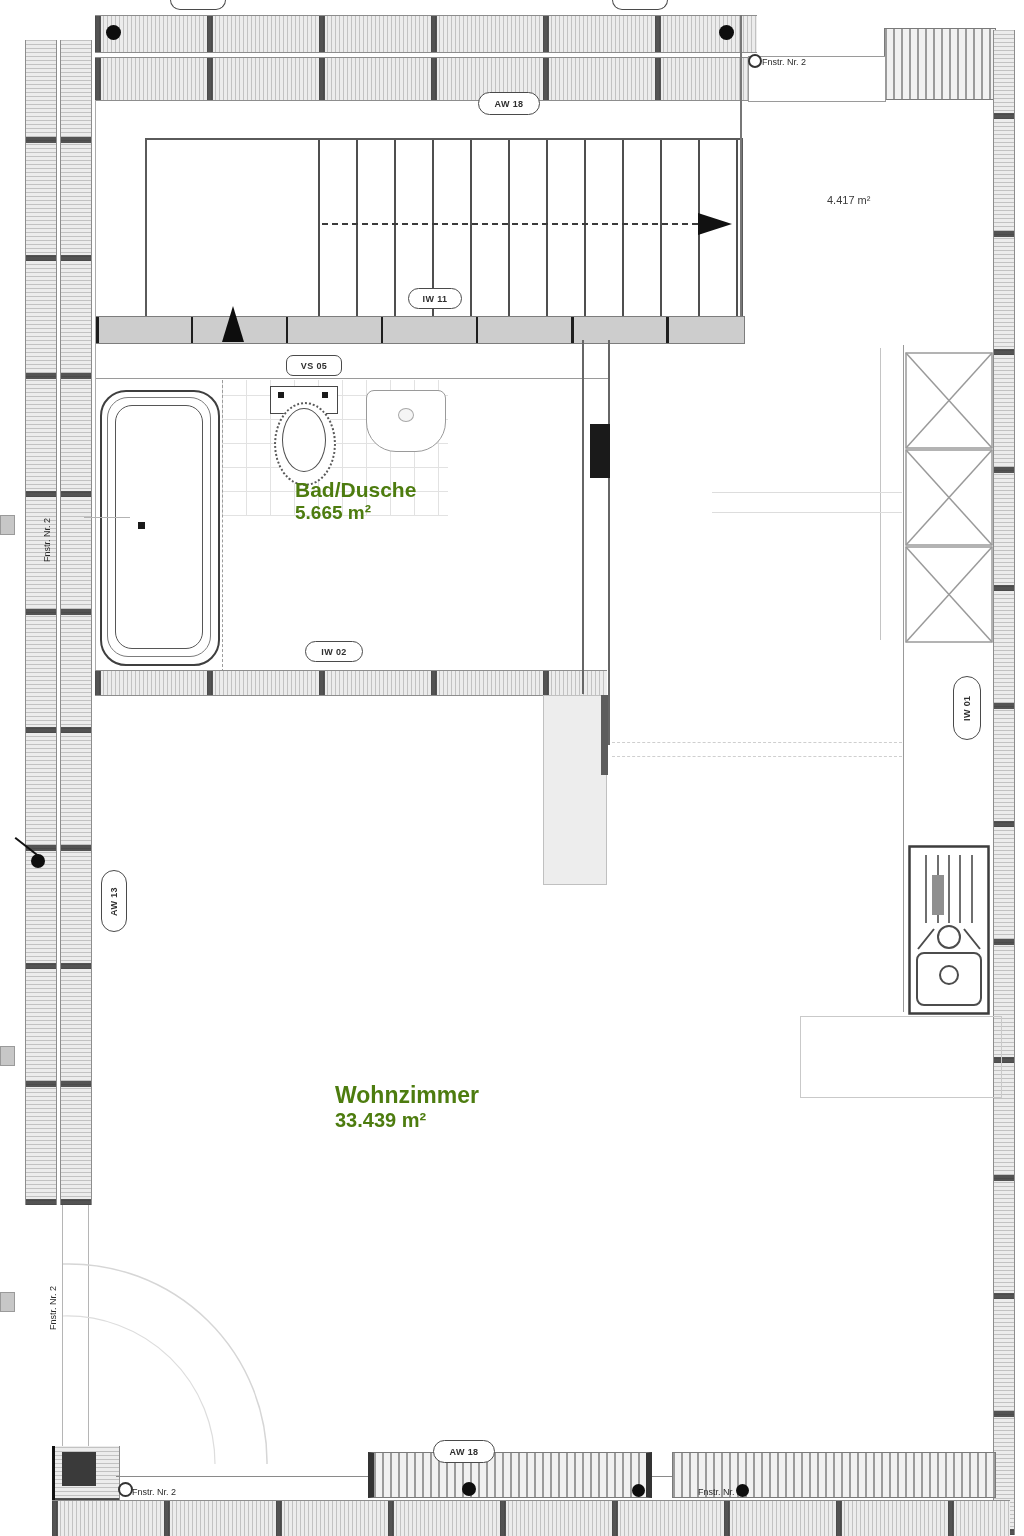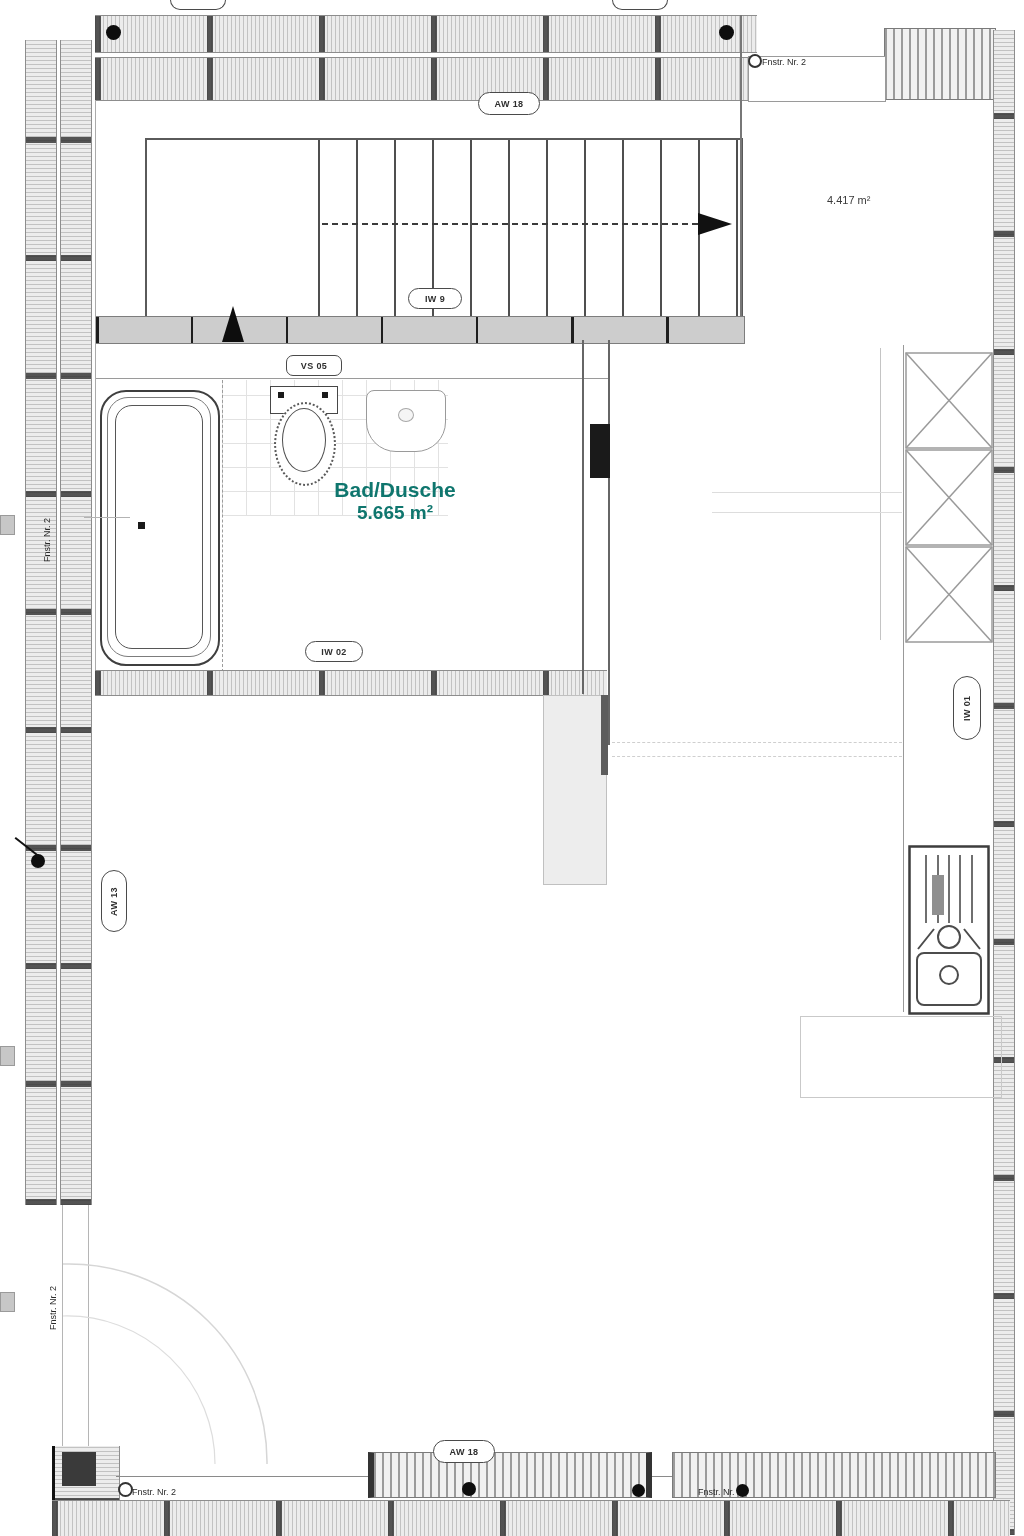--- a/index.html
+++ b/index.html
@@ -22,21 +22,21 @@
   .line-h{background:#999;height:1px;}
   .line-v{background:#999;width:1px;}
   .dash-h{border-top:2px dashed #3b3b3b;height:0;}
   .dash-thin{border-top:1px dashed #cfcfcf;height:0;}
   .tag{border:1.5px solid #4a4a4a;border-radius:999px;background:#fff;color:#2e2e2e;
       font-size:9px;font-weight:700;letter-spacing:.4px;display:flex;align-items:center;
       justify-content:center;z-index:6;}
   .tag-vert{writing-mode:vertical-rl;transform:rotate(180deg);}
   .half-oval{border:1.5px solid #4a4a4a;border-top:none;border-radius:0 0 26px 26px;background:#fff;z-index:6;}
   .dot{background:#0d0d0d;border-radius:50%;z-index:7;}
-  .room-label{text-align:center;color:#0f766e;z-index:5;}
+  .room-label{text-align:left;color:#4d7c0f;z-index:5;}
   .room-name{font-size:21px;font-weight:700;}
   .room-area{font-size:19px;font-weight:700;}
   .small-label{font-size:9px;color:#2a2a2a;white-space:nowrap;z-index:6;}
   .rot{transform:rotate(-90deg);transform-origin:left top;}
   .treads{background-image:repeating-linear-gradient(90deg,#4f4f4f 0 2px,transparent 2px 38px);}
   .ticks{background-image:repeating-linear-gradient(90deg,#1e1e1e 0 2.5px,transparent 2.5px 95px);}
   .grid-faint{background-image:
       repeating-linear-gradient(90deg,#e2e2e2 0 1px,transparent 1px 24px),
       repeating-linear-gradient(0deg,#e2e2e2 0 1px,transparent 1px 24px);}
   .up-arrow{width:0;height:0;border-left:11px solid transparent;border-right:11px solid transparent;
@@ -137,20 +137,24 @@
         <line x1="64" y1="10" x2="64" y2="78"></line>
     </g>
     <rect x="24" y="30" width="12" height="40" fill="#8f8f8f"></rect>
     <circle cx="41" cy="92" r="11" fill="none" stroke="#4c4c4c" stroke-width="2"></circle>
     <path d="M10 104 L26 84 M72 104 L56 84" stroke="#4c4c4c" stroke-width="2" fill="none"></path>
     <rect x="9" y="108" width="64" height="52" rx="7" fill="none" stroke="#4c4c4c" stroke-width="2"></rect>
     <circle cx="41" cy="130" r="9" fill="none" stroke="#4c4c4c" stroke-width="2"></circle>
   </svg>
   <div class="abs" style="left:800px;top:1016px;width:200px;height:80px;border:1px solid #c9c9c9;"></div>
 
+  <div class="abs room-label" style="left:335px;top:1082px;width:240px;">
+    <div class="room-name" style="font-size:23px;">Wohnzimmer</div>
+    <div class="room-area" style="font-size:20px;">33.439 m²</div>
+  </div>
 
   <div class="abs small-label" style="left:827px;top:194px;font-size:11px;color:#3a3a3a;">4.417 m²</div>
 
   <svg class="abs" style="left:55px;top:1258px;" width="225" height="212" viewBox="0 0 225 212">
     <path d="M8 6 A198 198 0 0 1 212 206" fill="none" stroke="#d6d6d6" stroke-width="1.5"></path>
     <path d="M8 58 A148 148 0 0 1 160 206" fill="none" stroke="#dddddd" stroke-width="1.2"></path>
   </svg>
 
   <div class="abs hatchV" style="left:52px;top:1446px;width:64px;height:58px;border-left:3px solid #111;border-bottom:3px solid #111;"></div>
   <div class="abs blk" style="left:62px;top:1452px;width:34px;height:34px;background:#3a3a3a;"></div>
@@ -169,21 +173,21 @@
   <div class="abs dot" style="left:719px;top:25px;width:15px;height:15px;"></div>
   <div class="abs dot" style="left:31px;top:854px;width:14px;height:14px;"></div>
   <div class="abs" style="left:12px;top:846px;width:30px;height:2px;background:#111;transform:rotate(38deg);z-index:7;"></div>
   <div class="abs edge-mark" style="left:0px;top:515px;width:13px;height:18px;"></div>
   <div class="abs edge-mark" style="left:0px;top:1046px;width:13px;height:18px;"></div>
   <div class="abs edge-mark" style="left:0px;top:1292px;width:13px;height:18px;"></div>
 
   <div class="abs half-oval" style="left:170px;top:0px;width:54px;height:9px;"></div>
   <div class="abs half-oval" style="left:612px;top:0px;width:54px;height:9px;"></div>
   <div class="abs tag" style="left:478px;top:92px;width:60px;height:21px;">AW 18</div>
-  <div class="abs tag" style="left:408px;top:288px;width:52px;height:19px;">IW 9</div>
+  <div class="abs tag" style="left:408px;top:288px;width:52px;height:19px;">IW 11</div>
   <div class="abs tag" style="left:286px;top:355px;width:54px;height:19px;border-radius:7px;">VS 05</div>
   <div class="abs tag" style="left:305px;top:641px;width:56px;height:19px;">IW 02</div>
   <div class="abs tag" style="left:433px;top:1440px;width:60px;height:21px;">AW 18</div>
   <div class="abs tag tag-vert" style="left:953px;top:676px;width:26px;height:62px;">IW 01</div>
   <div class="abs tag tag-vert" style="left:101px;top:870px;width:24px;height:60px;">AW 13</div>
 
   <div class="abs small-label" style="left:762px;top:57px;">Fnstr. Nr. 2</div>
   <div class="abs" style="left:748px;top:54px;width:10px;height:10px;border:2px solid #333;border-radius:50%;background:#fff;z-index:7;"></div>
   <div class="abs small-label" style="left:132px;top:1487px;">Fnstr. Nr. 2</div>
   <div class="abs small-label" style="left:698px;top:1487px;">Fnstr. Nr. 2</div>

